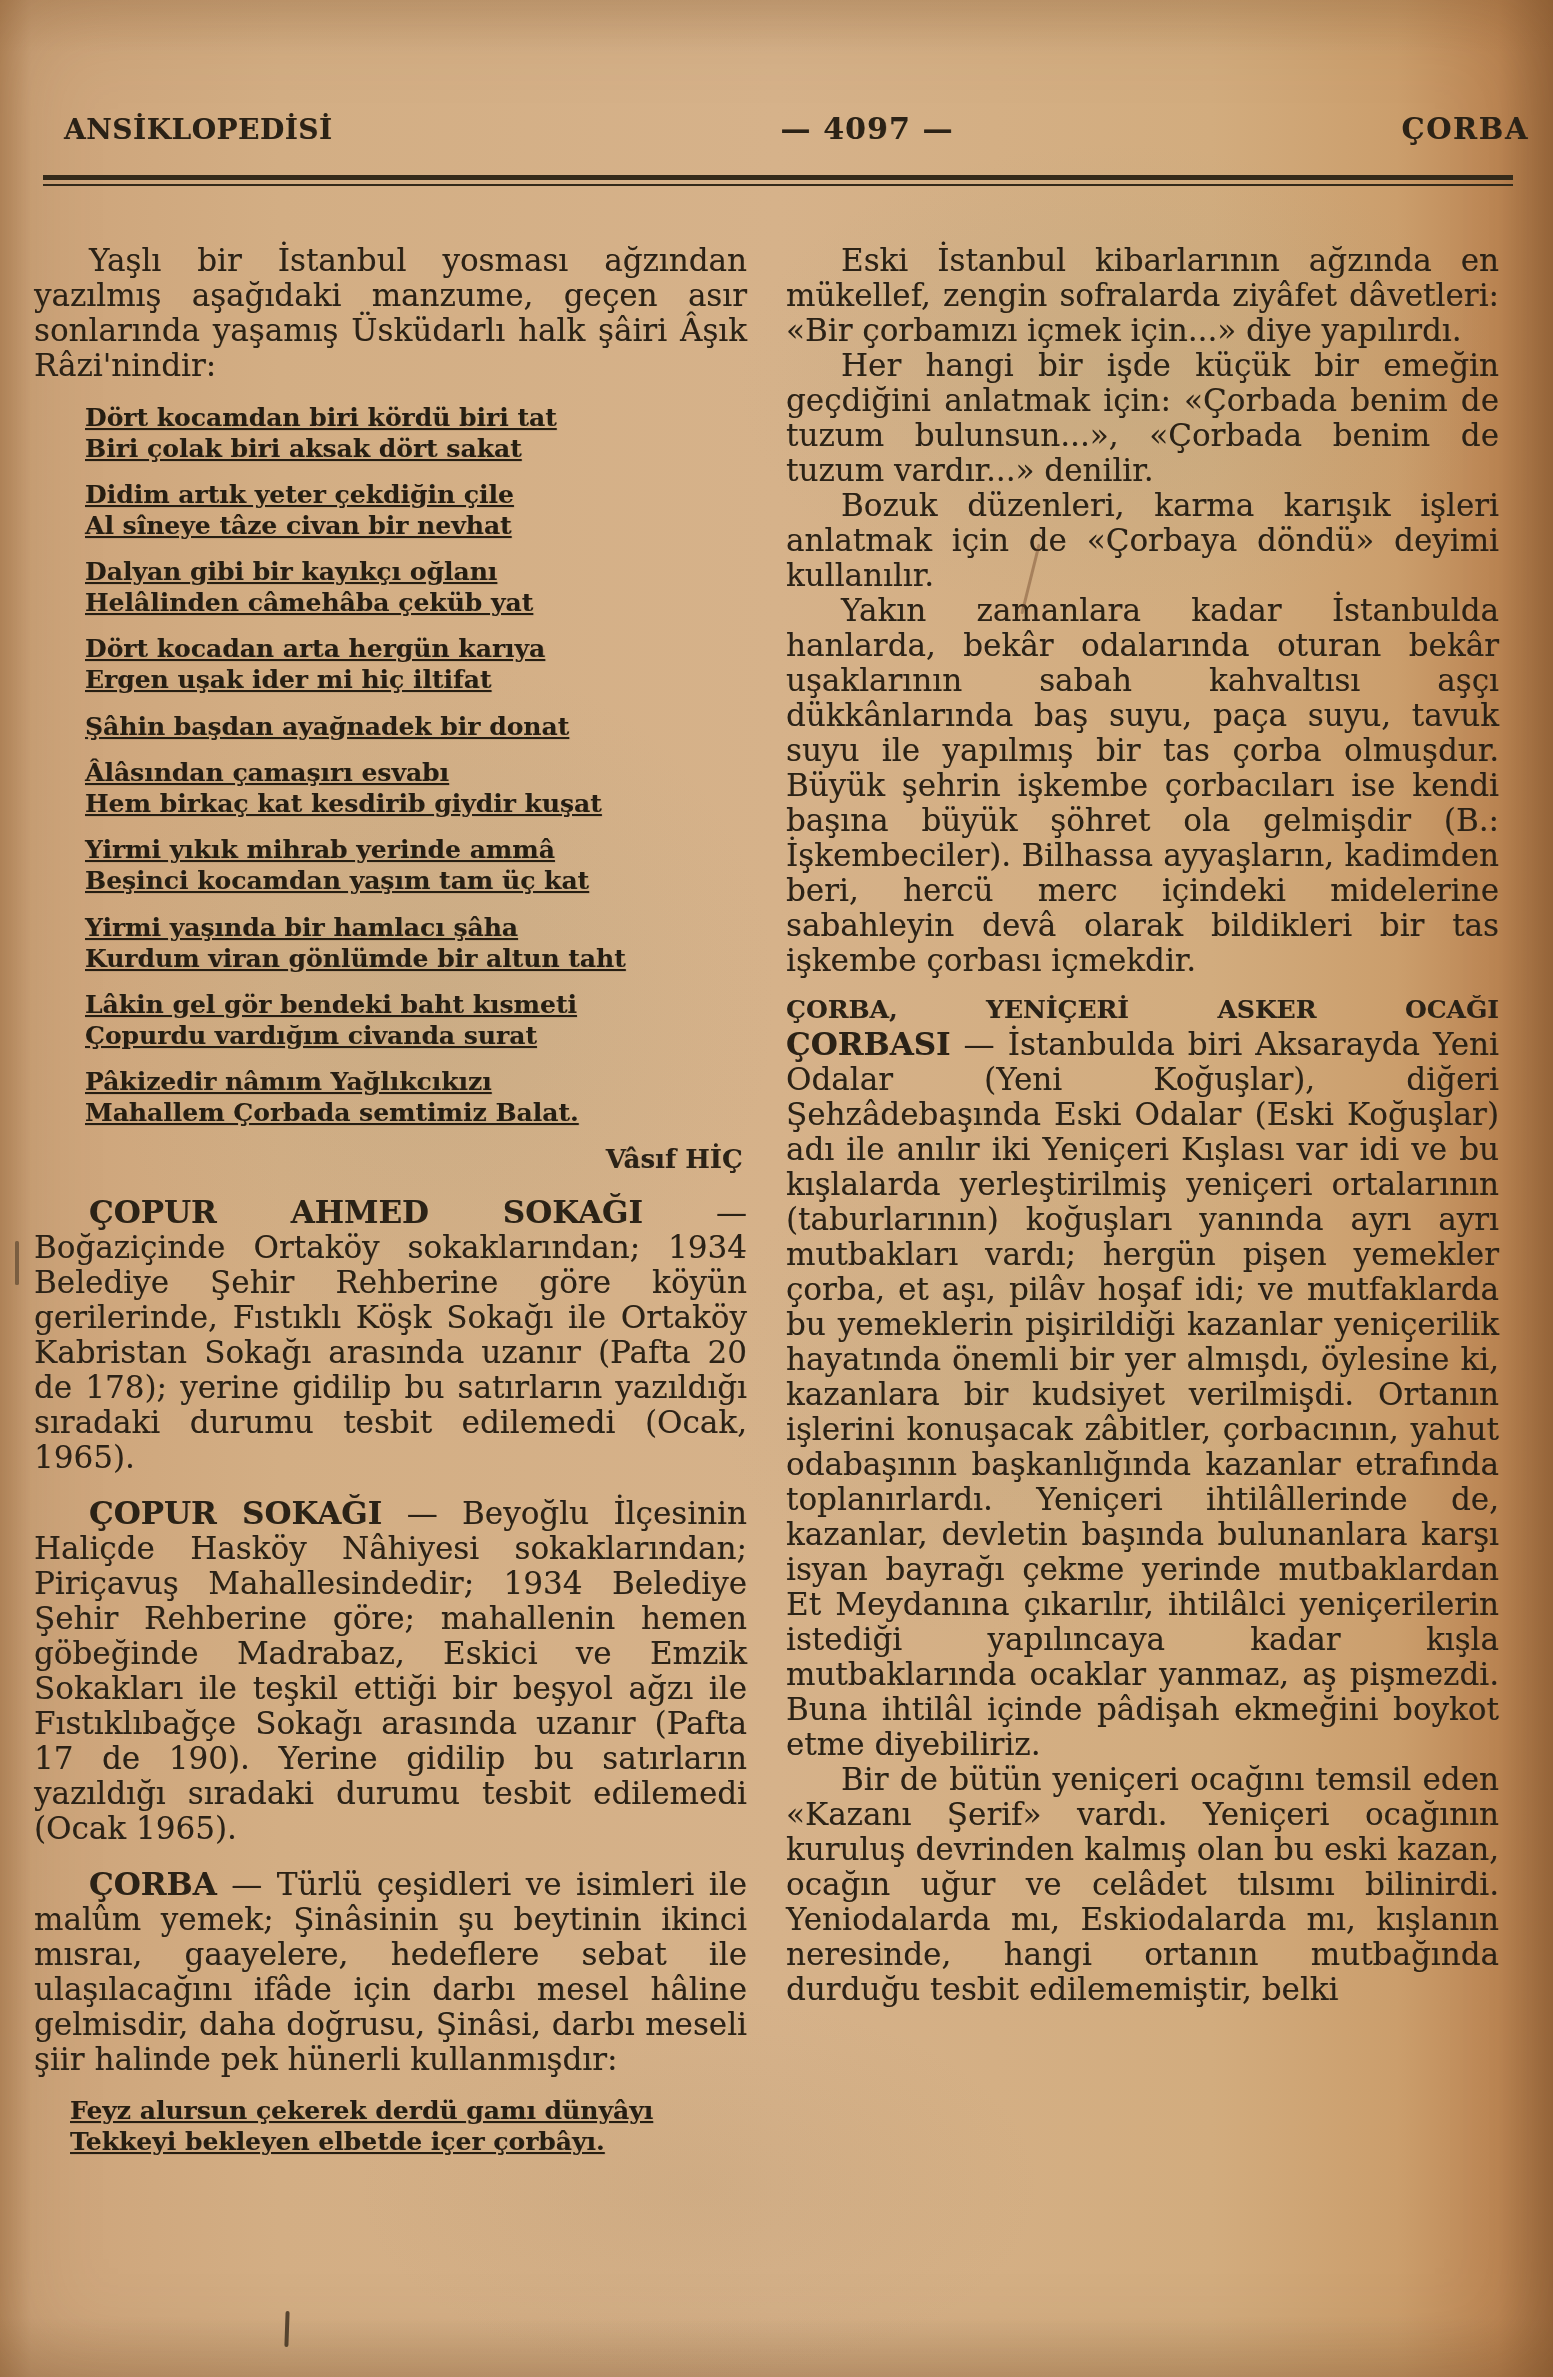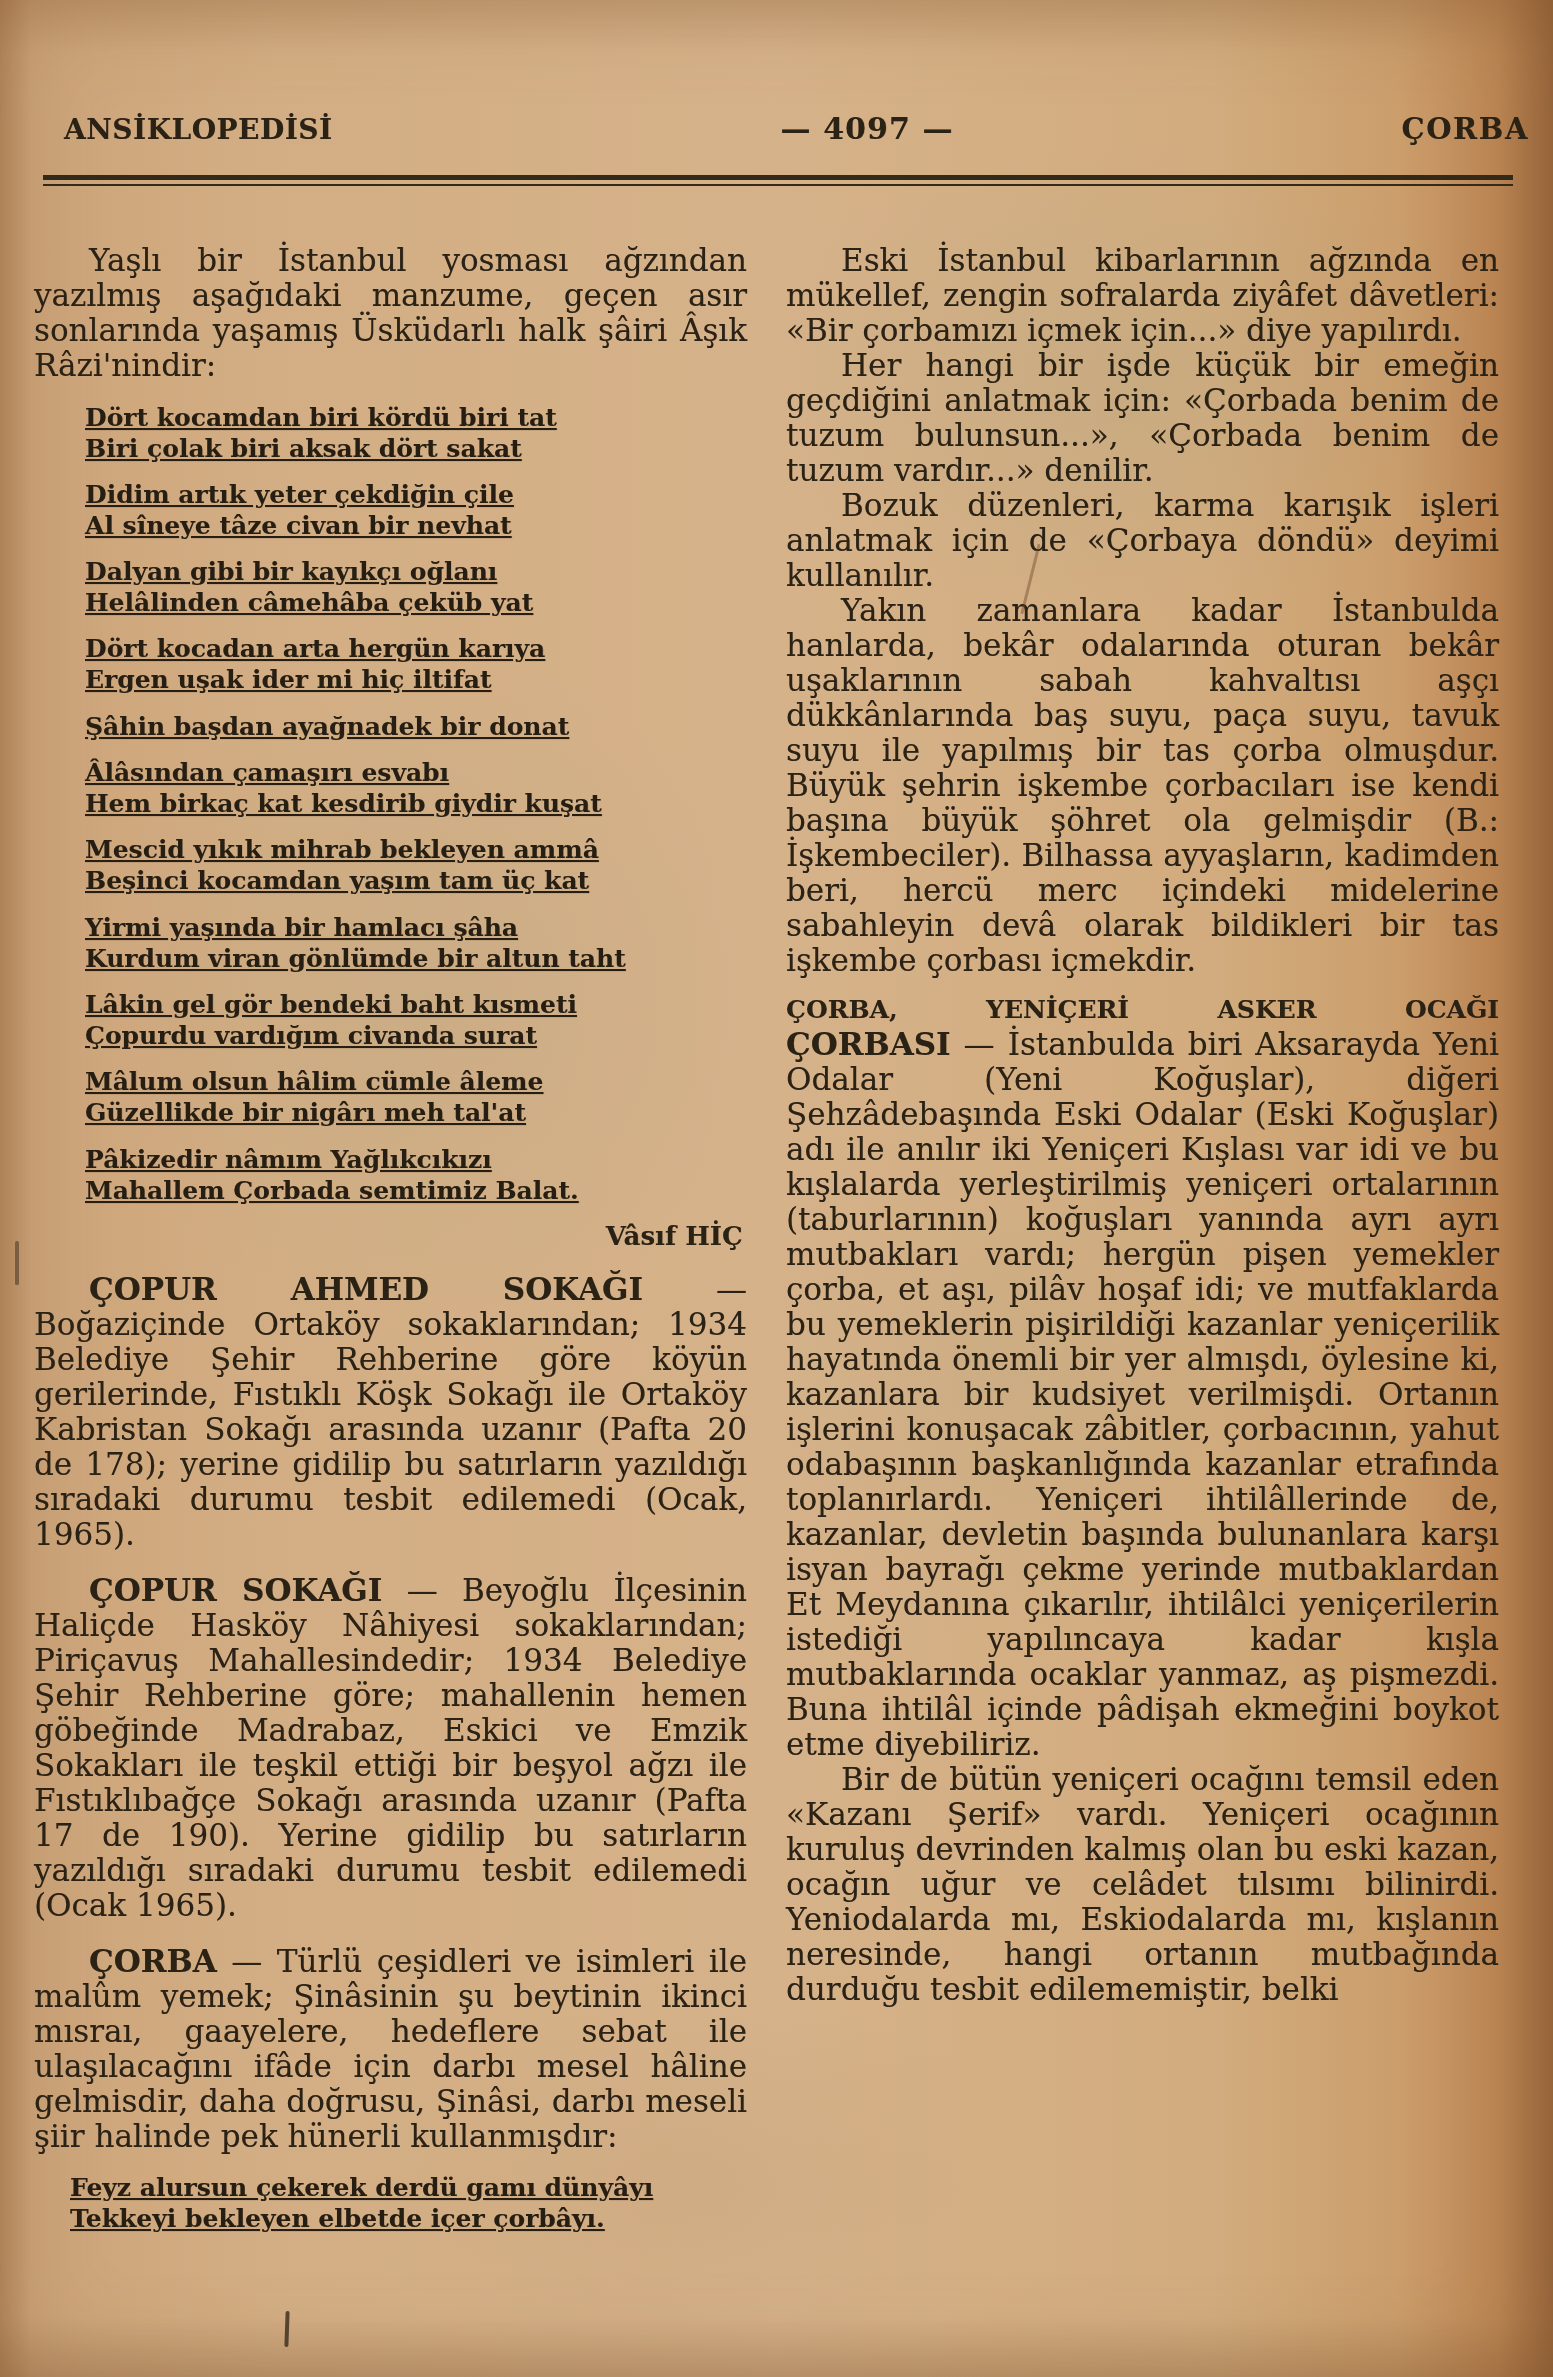--- a/index.html
+++ b/index.html
@@ -83,34 +83,30 @@
             <div class="poem-line">Ergen uşak ider mi hiç iltifat</div>
           </div>
           <div class="couplet">
             <div class="poem-line">Şâhin başdan ayağnadek bir donat</div>
           </div>
           <div class="couplet">
             <div class="poem-line">Âlâsından çamaşırı esvabı</div>
             <div class="poem-line">Hem birkaç kat kesdirib giydir kuşat</div>
           </div>
           <div class="couplet">
-            <div class="poem-line">Mescid yıkık mihrab bekleyen ammâ</div>
+            <div class="poem-line">Yirmi yıkık mihrab yerinde ammâ</div>
             <div class="poem-line">Beşinci kocamdan yaşım tam üç kat</div>
           </div>
           <div class="couplet">
             <div class="poem-line">Yirmi yaşında bir hamlacı şâha</div>
             <div class="poem-line">Kurdum viran gönlümde bir altun taht</div>
           </div>
           <div class="couplet">
             <div class="poem-line">Lâkin gel gör bendeki baht kısmeti</div>
             <div class="poem-line">Çopurdu vardığım civanda surat</div>
-          </div>
-          <div class="couplet">
-            <div class="poem-line">Mâlum olsun hâlim cümle âleme</div>
-            <div class="poem-line">Güzellikde bir nigârı meh tal'at</div>
           </div>
           <div class="couplet">
             <div class="poem-line">Pâkizedir nâmım Yağlıkcıkızı</div>
             <div class="poem-line">Mahallem Çorbada semtimiz Balat.</div>
           </div>
         </div>
 
       <div class="attribution">Vâsıf HİÇ</div>
 
       <p class="body-text indent art"><span class="art-title">ÇOPUR AHMED SOKAĞI</span><span> — Boğaziçinde Ortaköy sokaklarından; 1934 Belediye Şehir Rehberine göre köyün gerilerinde, Fıstıklı Köşk Sokağı ile Ortaköy Kabristan Sokağı arasında uzanır (Pafta 20 de 178); yerine gidilip bu satırların yazıldığı sıradaki durumu tesbit edilemedi (Ocak, 1965).</span></p>

